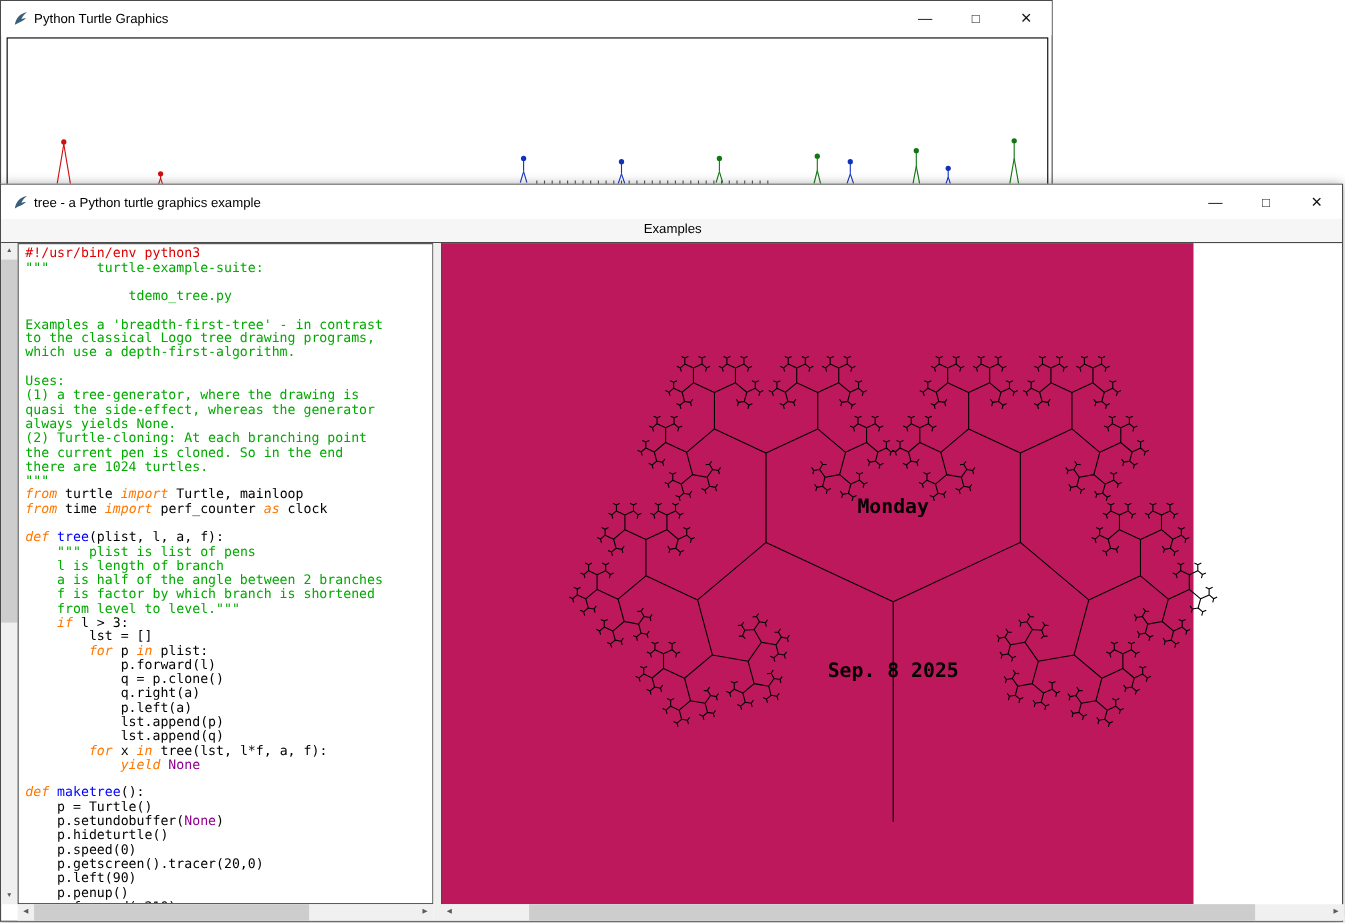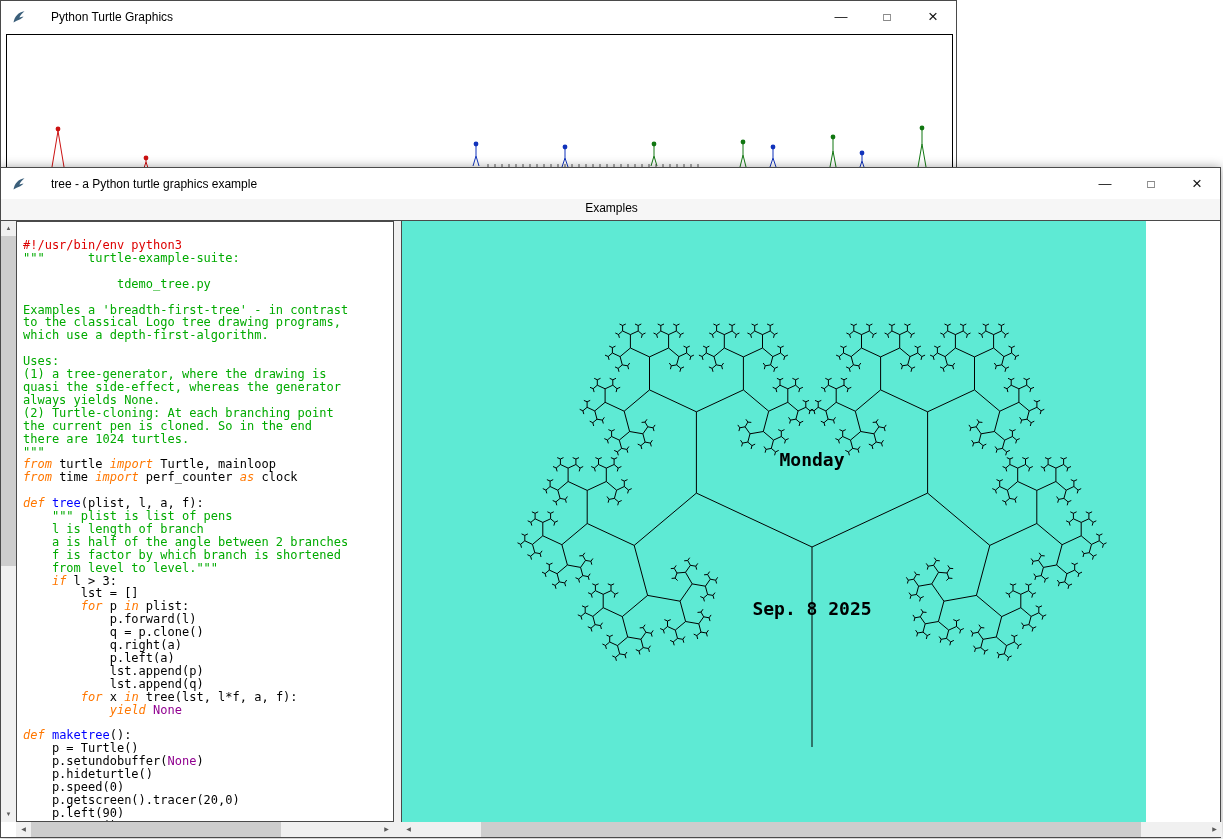--- a/index.html
+++ b/index.html
@@ -3,21 +3,21 @@
 <meta charset="utf-8">
 <style>
   * { margin:0; padding:0; box-sizing:border-box; }
   html,body { background:#9a9a9a; }
   #page { position:relative; width:1223px; height:839px; background:#ffffff; overflow:hidden;
           font-family:"Liberation Sans", sans-serif; color:#000; }
 
   .window { position:absolute; background:#fff; border:1px solid #4a4a4a; }
   .titlebar { position:relative; height:31px; background:#fff; display:flex; align-items:center; }
   .win-icon { margin-left:10px; width:16px; height:16px; flex:0 0 auto; }
-  .title-text { margin-left:24px; font-size:12px; white-space:nowrap; }
+  .title-text { margin-left:4px; font-size:12px; white-space:nowrap; }
   .win-buttons { position:absolute; right:0; top:0; height:100%; display:flex; }
   .win-btn { width:46px; height:100%; display:flex; align-items:center; justify-content:center;
              font-size:13px; color:#111; cursor:default; }
   .win-btn.btn-max { font-size:12px; }
   .win-btn.btn-close { font-size:17px; }
 
   
   .back-window { left:0; top:0; width:957px; height:330px; z-index:1; }
   .back-canvas { position:absolute; left:5px; top:33px; width:947px; height:290px;
                  border:1px solid #000; background:#fff; }
@@ -31,21 +31,21 @@
   .content-topline { position:absolute; left:0; top:52px; width:100%; height:1px; background:#4a4a4a; }
 
   .vscroll { position:absolute; left:0; top:53px; width:15px; height:601px; background:#f0f0f0; }
   .vscroll .arrow { position:absolute; left:0; width:15px; height:15px; line-height:15px;
                     text-align:center; font-size:6px; color:#5a5a5a; }
   .vscroll .arrow.up { top:0; }
   .vscroll .arrow.down { bottom:0; }
   .vscroll .thumb { position:absolute; left:0; top:15px; width:15px; height:330px; background:#cdcdcd; }
 
   .code-area { position:absolute; left:15px; top:53px; width:378px; height:601px; background:#fff;
-               border:1px solid #4a4a4a; padding:17px 0 0 6px; overflow:hidden;
+               border:1px solid #4a4a4a; padding:2px 0 0 6px; overflow:hidden;
                font-family:"DejaVu Sans Mono", monospace; font-size:12px; line-height:12.9px; }
   .code-line { white-space:pre; }
   .tok-c { color:var(--tok-c); }
   .tok-s { color:var(--tok-s); }
   .tok-k { color:var(--tok-k);font-style:italic; }
   .tok-d { color:var(--tok-d); }
   .tok-b { color:var(--tok-b); }
   .tok-p { color:var(--tok-p); }
 
   .hscroll { position:absolute; top:654px; height:15px; background:#f0f0f0; }
@@ -54,21 +54,21 @@
   .hscroll .arrow { position:absolute; top:0; width:15px; height:15px; line-height:15px;
                     text-align:center; font-size:6px; color:#5a5a5a; }
   .hscroll .arrow.left { left:0; }
   .hscroll .arrow.right { right:0; }
   .hscroll .thumb { position:absolute; top:0; height:15px; background:#cdcdcd; }
   .code-hscroll .thumb { left:15px; width:250px; }
   .canvas-hscroll .thumb { left:80px; width:660px; }
 
   .sash { position:absolute; left:393px; top:53px; width:7px; height:616px; background:#f0f0f0; }
 
-  .canvas-pane { position:absolute; left:400px; top:53px; width:745px; height:601px; background:#5eead4;
+  .canvas-pane { position:absolute; left:400px; top:53px; width:684px; height:601px; background:#be185d;
                  border-left:1px solid #4a4a4a; }
 </style>
 </head>
 <body>
 
 <div id="page">
 
   <section class="window back-window">
     <div class="titlebar">
       <svg class="win-icon" viewBox="0 0 16 16">

